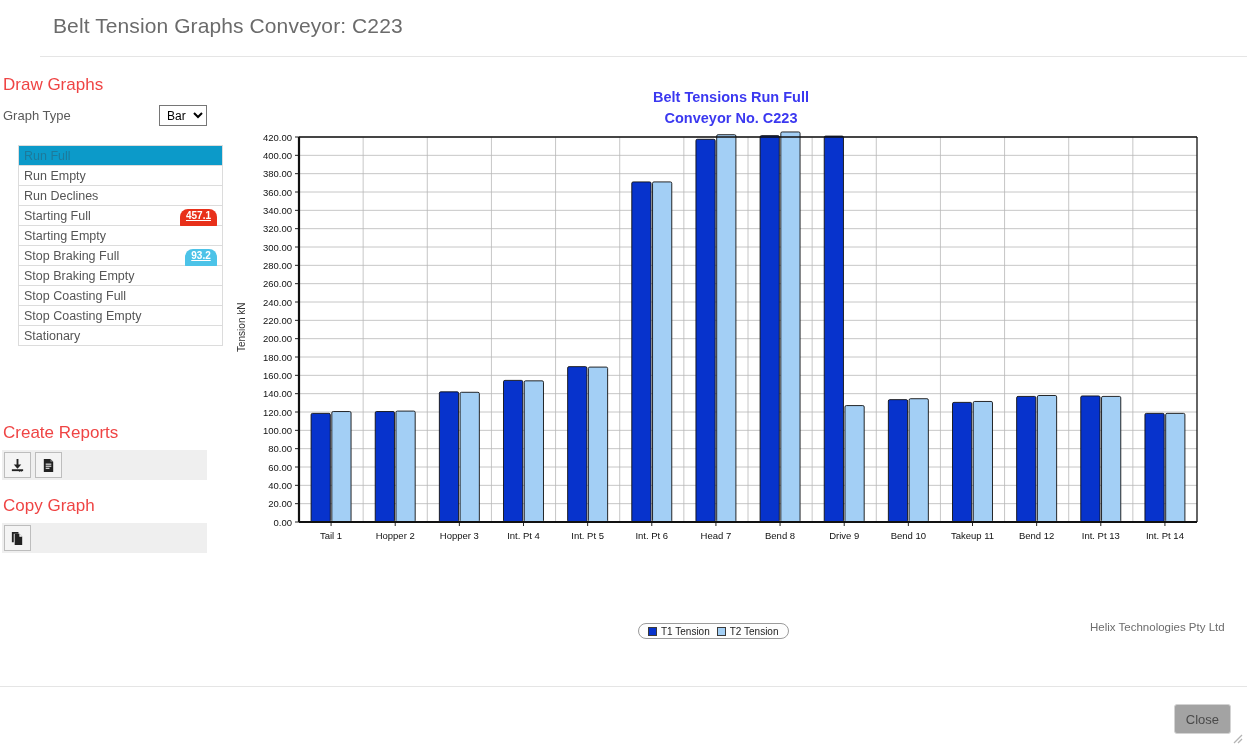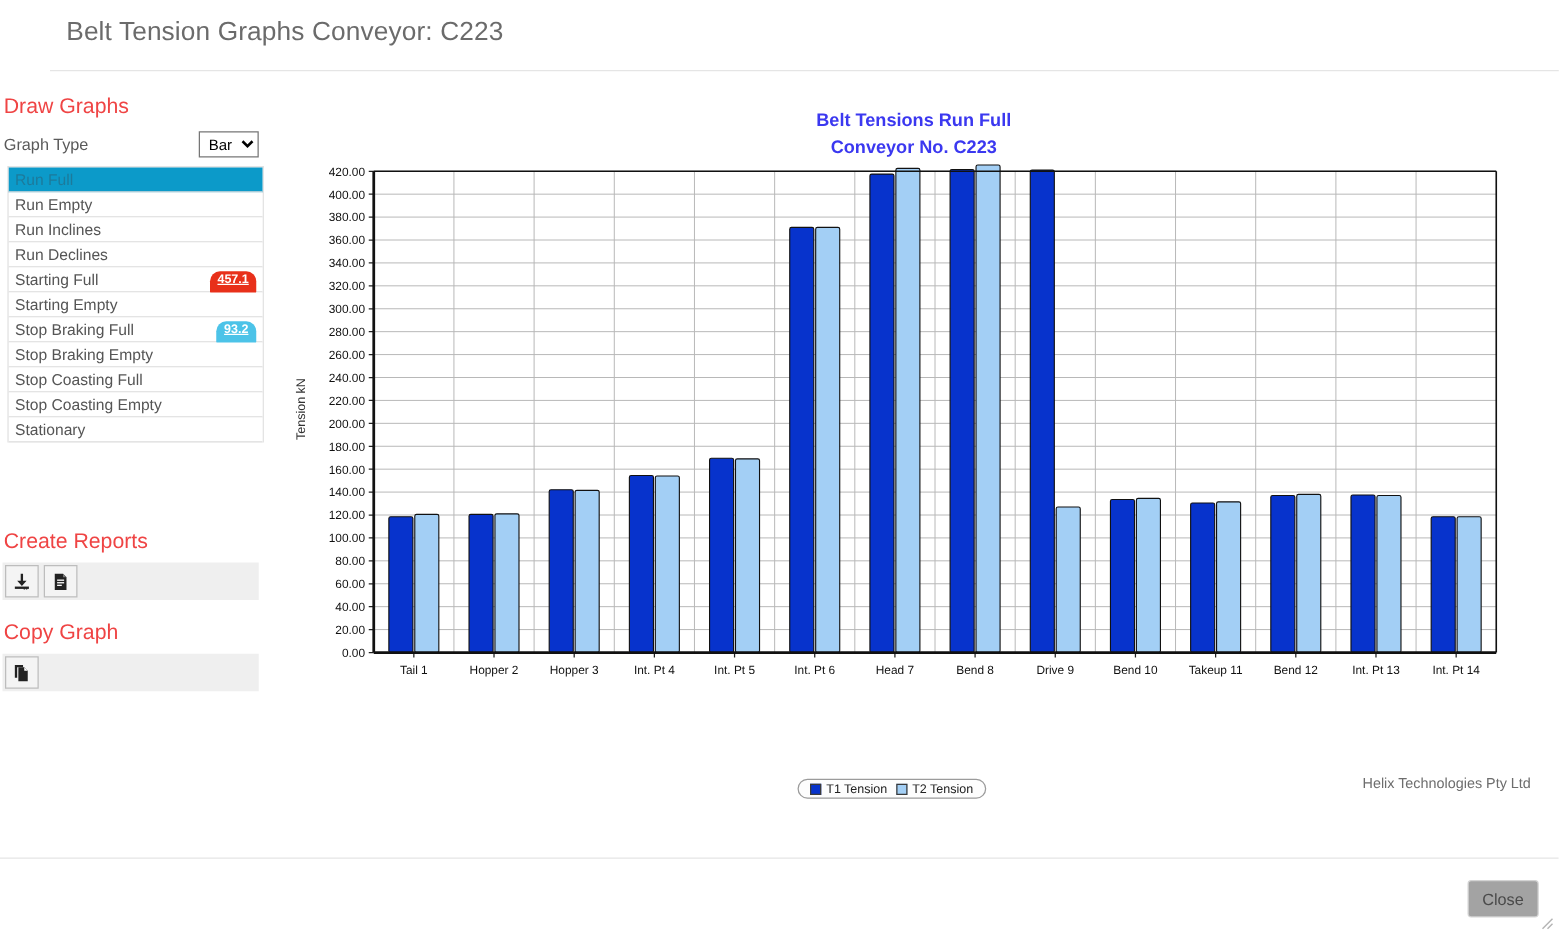--- a/index.html
+++ b/index.html
@@ -49,21 +49,21 @@
     position:absolute; left:159px; top:0;
     width:48px; height:21px;
     font-size:12px; font-family:"Liberation Sans", sans-serif;
     border:1px solid #767676; background:#fff; color:#000;
     padding:1px 1px 1px 3px;
   }
 
   .graph-list {
     position:absolute; left:2px; top:72px;
     width:205px;
-    list-style:none; margin:4px; padding:0;
+    list-style:none; margin:16px; padding:0;
     border:1px solid #dcdcdc; border-bottom:none;
   }
   .graph-list li {
     position:relative;
     height:20px; line-height:20px;
     font-size:12.5px; color:#555;
     padding-left:5px;
     border-bottom:1px solid #dcdcdc;
     background:#fff;
     cursor:pointer;
@@ -170,21 +170,20 @@
     <div class="section-heading" id="draw-graphs-heading">Draw Graphs</div>
 
     <div class="graph-type-row">
       <span class="graph-type-label">Graph Type</span>
       <select class="graph-type-select" id="graph-type-select"><option value="Bar">Bar</option></select>
     </div>
 
     <ul class="graph-list" id="graph-list">
         <li class="selected"><span>Run Full</span></li>
         <li><span>Run Empty</span></li>
-        <li><span>Run Inclines</span></li>
         <li><span>Run Declines</span></li>
         <li><span>Starting Full</span><span class="badge badge-danger">457.1</span></li>
         <li><span>Starting Empty</span></li>
         <li><span>Stop Braking Full</span><span class="badge badge-info">93.2</span></li>
         <li><span>Stop Braking Empty</span></li>
         <li><span>Stop Coasting Full</span></li>
         <li><span>Stop Coasting Empty</span></li>
         <li><span>Stationary</span></li>
       </ul>
 

